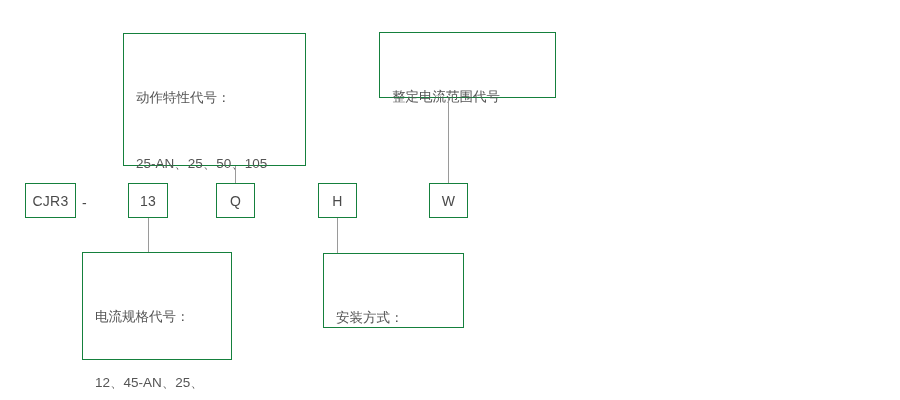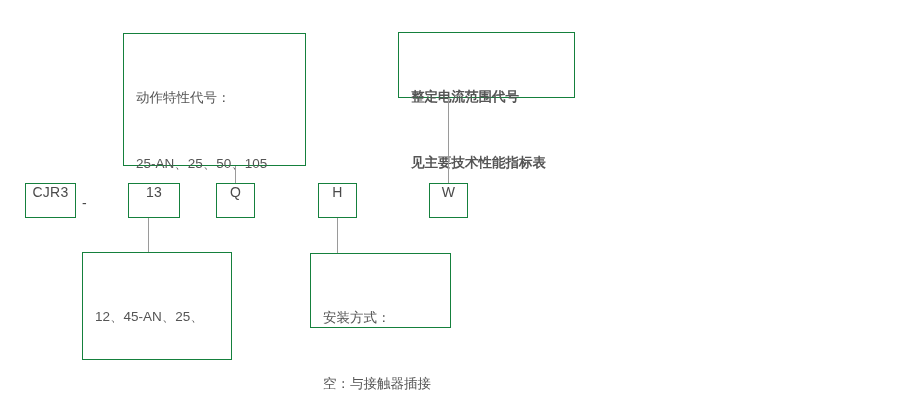--- a/index.html
+++ b/index.html
@@ -17,21 +17,21 @@
   }
   .box {
     position: absolute;
     box-sizing: border-box;
     border: 1px solid #15803d;
     background: #ffffff;
     color: #4a4a4a;
   }
   .code-box {
     display: flex;
-    align-items: flex-start;
+    align-items: center;
     justify-content: center;
     font-size: 14px;
     letter-spacing: 0.3px;
   }
   .desc-box {
     padding: 9px 10px 6px 12px;
     font-size: 13.5px;
     line-height: 22px;
     color: #555555;
     white-space: pre-wrap;
@@ -55,61 +55,60 @@
 </head>
 <body>
 
 <div id="canvas">
 
   <div class="box desc-box" style="left:123px; top:33px; width:183px; height:133px;">
     <span class="line">动作特性代号：</span>
     <span class="line">25-AN、25、50、105</span>
   </div>
 
-  <div class="box desc-box" style="left:398px; top:32px; width:177px; height:66px;font-weight:bold;">
+  <div class="box desc-box" style="left:379px; top:32px; width:177px; height:66px;">
     <span class="line">整定电流范围代号</span>
-    <span class="line">见主要技术性能指标表</span>
   </div>
 
   <div class="connector v-line" style="left:235px; top:166px; height:17px;"></div>
 
   <div class="connector v-line" style="left:448px; top:98px; height:85px;"></div>
 
   <div class="box code-box" style="left:25px; top:183px; width:51px; height:35px;">
     <span>CJR3</span>
   </div>
 
   <div class="dash" style="left:82px; top:196px;">-</div>
 
-  <div class="box code-box" style="left:128px; top:183px; width:52px; height:35px;">
+  <div class="box code-box" style="left:128px; top:183px; width:40px; height:35px;">
     <span>13</span>
   </div>
 
   <div class="box code-box" style="left:216px; top:183px; width:39px; height:35px;">
     <span>Q</span>
   </div>
 
   <div class="box code-box" style="left:318px; top:183px; width:39px; height:35px;">
     <span>H</span>
   </div>
 
   <div class="box code-box" style="left:429px; top:183px; width:39px; height:35px;">
     <span>W</span>
   </div>
 
   <div class="connector v-line" style="left:148px; top:218px; height:34px;"></div>
 
   <div class="connector v-line" style="left:337px; top:218px; height:35px;"></div>
 
   <div class="box desc-box" style="left:82px; top:252px; width:150px; height:108px;">
+    <span class="line">电流规格代号：</span>
     <span class="line">12、45-AN、25、</span>
     
     
     
   </div>
 
-  <div class="box desc-box" style="left:310px; top:253px; width:141px; height:75px;">
+  <div class="box desc-box" style="left:323px; top:253px; width:141px; height:75px;">
     <span class="line">安装方式：</span>
-    <span class="line">空：与接触器插接</span>
     
   </div>
 
 </div>
 
 </body></html>

